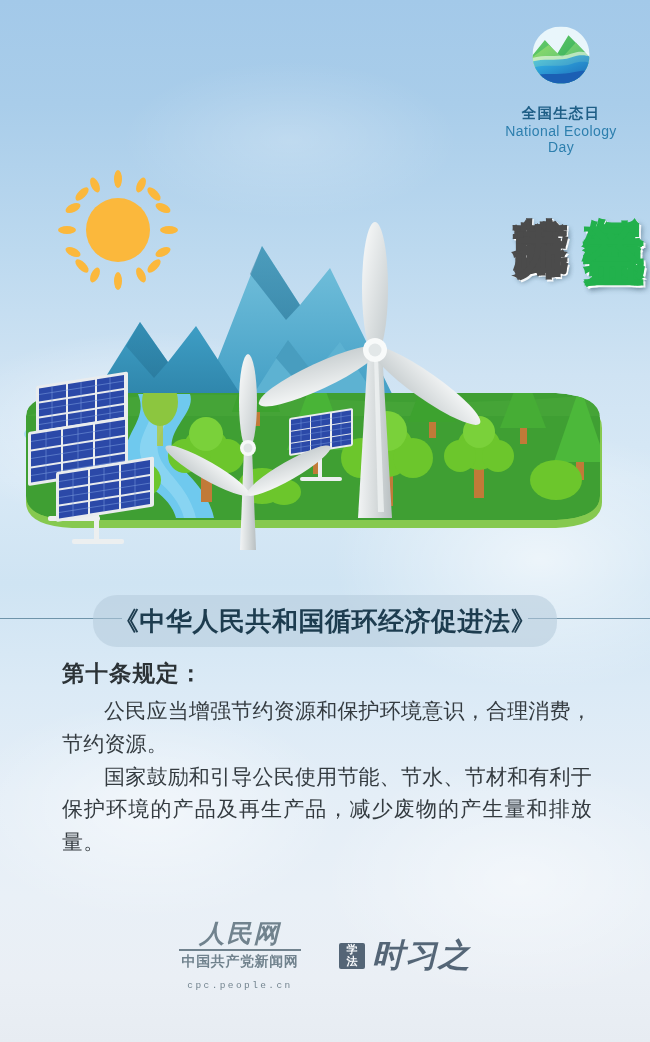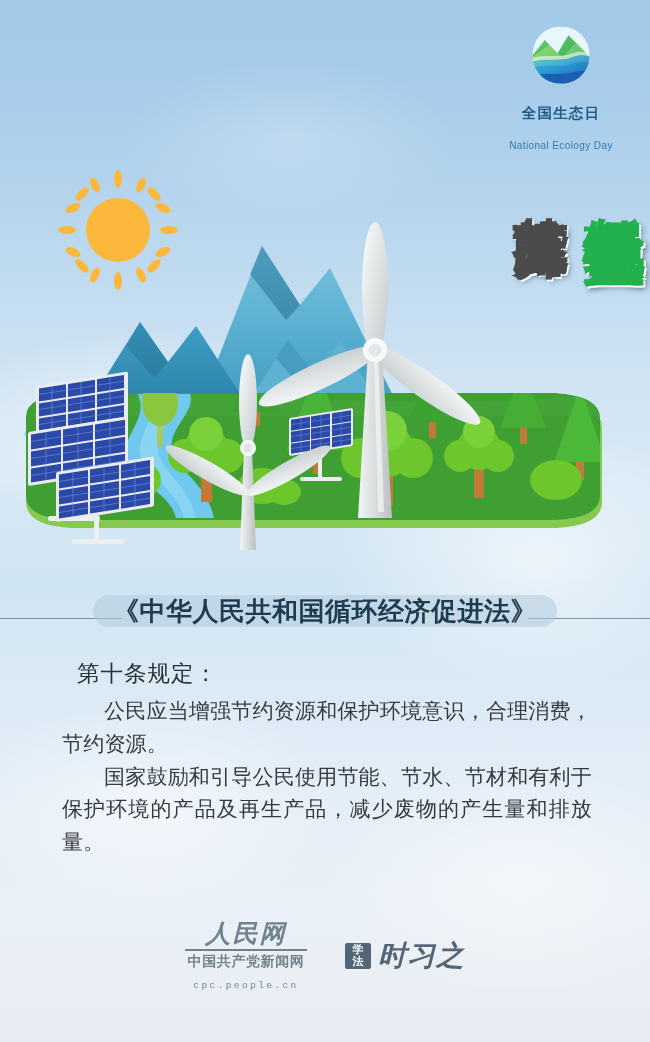--- a/index.html
+++ b/index.html
@@ -37,21 +37,21 @@
   .w4 { left:320px; top:760px; width:400px; height:240px;
         background:radial-gradient(ellipse at center, rgba(255,255,255,.45), rgba(255,255,255,0) 70%); }
   .w5 { left:120px; top:60px; width:340px; height:160px;
         background:radial-gradient(ellipse at center, rgba(255,255,255,.22), rgba(255,255,255,0) 70%); }
 
   
   #logo { position:absolute; left:505px; top:24px; width:112px; text-align:center; }
   #logo .mark { width:62px; height:62px; margin:0 auto; }
   #logo .cn { font-size:14.5px; letter-spacing:1.2px; color:#1e5e86; font-weight:700;
               margin-top:16px; line-height:1.1; }
-  #logo .en { font-size:10px; letter-spacing:.4px; color:#2d7fae; margin-top:18px; }
+  #logo .en { font-size:14px; letter-spacing:.4px; color:#2d7fae; margin-top:1px; }
 
   
   #art { position:absolute; left:0; top:150px; width:650px; height:420px; }
 
   
   .vtitle {
     position:absolute; top:168px;
     writing-mode:vertical-rl; text-orientation:upright;
     font-weight:900; line-height:.98; letter-spacing:1px;
     font-family:"Liberation Sans","DejaVu Sans",sans-serif;
@@ -66,35 +66,34 @@
     text-shadow:1.5px 1.5px 0 rgba(255,255,255,.9), 3px 3px 4px rgba(80,110,130,.3);
   }
 
   
   #band { position:absolute; left:0; top:595px; width:650px; height:48px; }
   #band .rule { position:absolute; top:23px; height:1.4px; background:#4e7891; opacity:.75; }
   #band .rule.l { left:0; width:122px; }
   #band .rule.r { right:0; width:122px; }
   #band .pill {
     position:absolute; left:50%; transform:translateX(-50%); top:0;
-    height:32px; padding:0 20px; border-radius:24px;
+    height:52px; padding:0 20px; border-radius:24px;
     background:rgba(181,203,219,.55);
     display:flex; align-items:center; justify-content:center;
   }
   #band .pill span {
     font-size:26px; font-weight:700; color:#1d3c4f; letter-spacing:.5px;
     white-space:nowrap;
   }
 
   
   #body-text { position:absolute; left:62px; top:658px; width:530px; color:#333a3e; }
   #body-text .heading {
-    font-size:22.5px; font-weight:400; color:#2b3236; letter-spacing:1px;
+    font-size:22.5px; font-weight:700; color:#2b3236; letter-spacing:1px;
     margin-bottom:6px;
-    margin-left:15px;
   }
   #body-text p {
     font-size:21px; line-height:1.56; text-indent:2em; color:#343b40;
     letter-spacing:.2px; text-align:justify;
   }
 
   
   #footer { position:absolute; left:0; top:925px; width:650px; height:62px;
             display:flex; align-items:center; justify-content:center; gap:38px; }
   #pd { text-align:center; opacity:.62; }
@@ -102,21 +101,21 @@
                 font-family:"Liberation Serif","DejaVu Serif",serif;
                 letter-spacing:2px; font-style:italic; line-height:1; }
   #pd .bar { width:122px; height:1.6px; background:#28414f; margin:3px auto 2px; }
   #pd .sub { font-size:14px; font-weight:700; color:#28414f; letter-spacing:.6px; line-height:1.25;font-family:Liberation Serif, serif; }
   #pd .url { font-size:9.5px; color:#28414f; letter-spacing:2.4px; margin-top:9px;
              font-family:"Liberation Mono","DejaVu Sans Mono",monospace; }
   #xi { display:flex; align-items:center; gap:7px; opacity:.72; }
   #xi .badge { width:26px; height:26px; background:#1b3146; border-radius:2px;
                display:flex; flex-direction:column; align-items:center; justify-content:center;
                color:#fff; font-size:11px; font-weight:700; line-height:1.08; }
-  #xi .word { font-size:28px; font-weight:900; font-style:italic; color:#1b3146;
+  #xi .word { font-size:32px; font-weight:900; font-style:italic; color:#1b3146;
               letter-spacing:1px; font-family:"Liberation Serif","DejaVu Serif",serif; }
 </style>
 </head>
 <body>
 
 <div id="poster">
 
   <div class="wash w1"></div>
   <div class="wash w2"></div>
   <div class="wash w3"></div>

